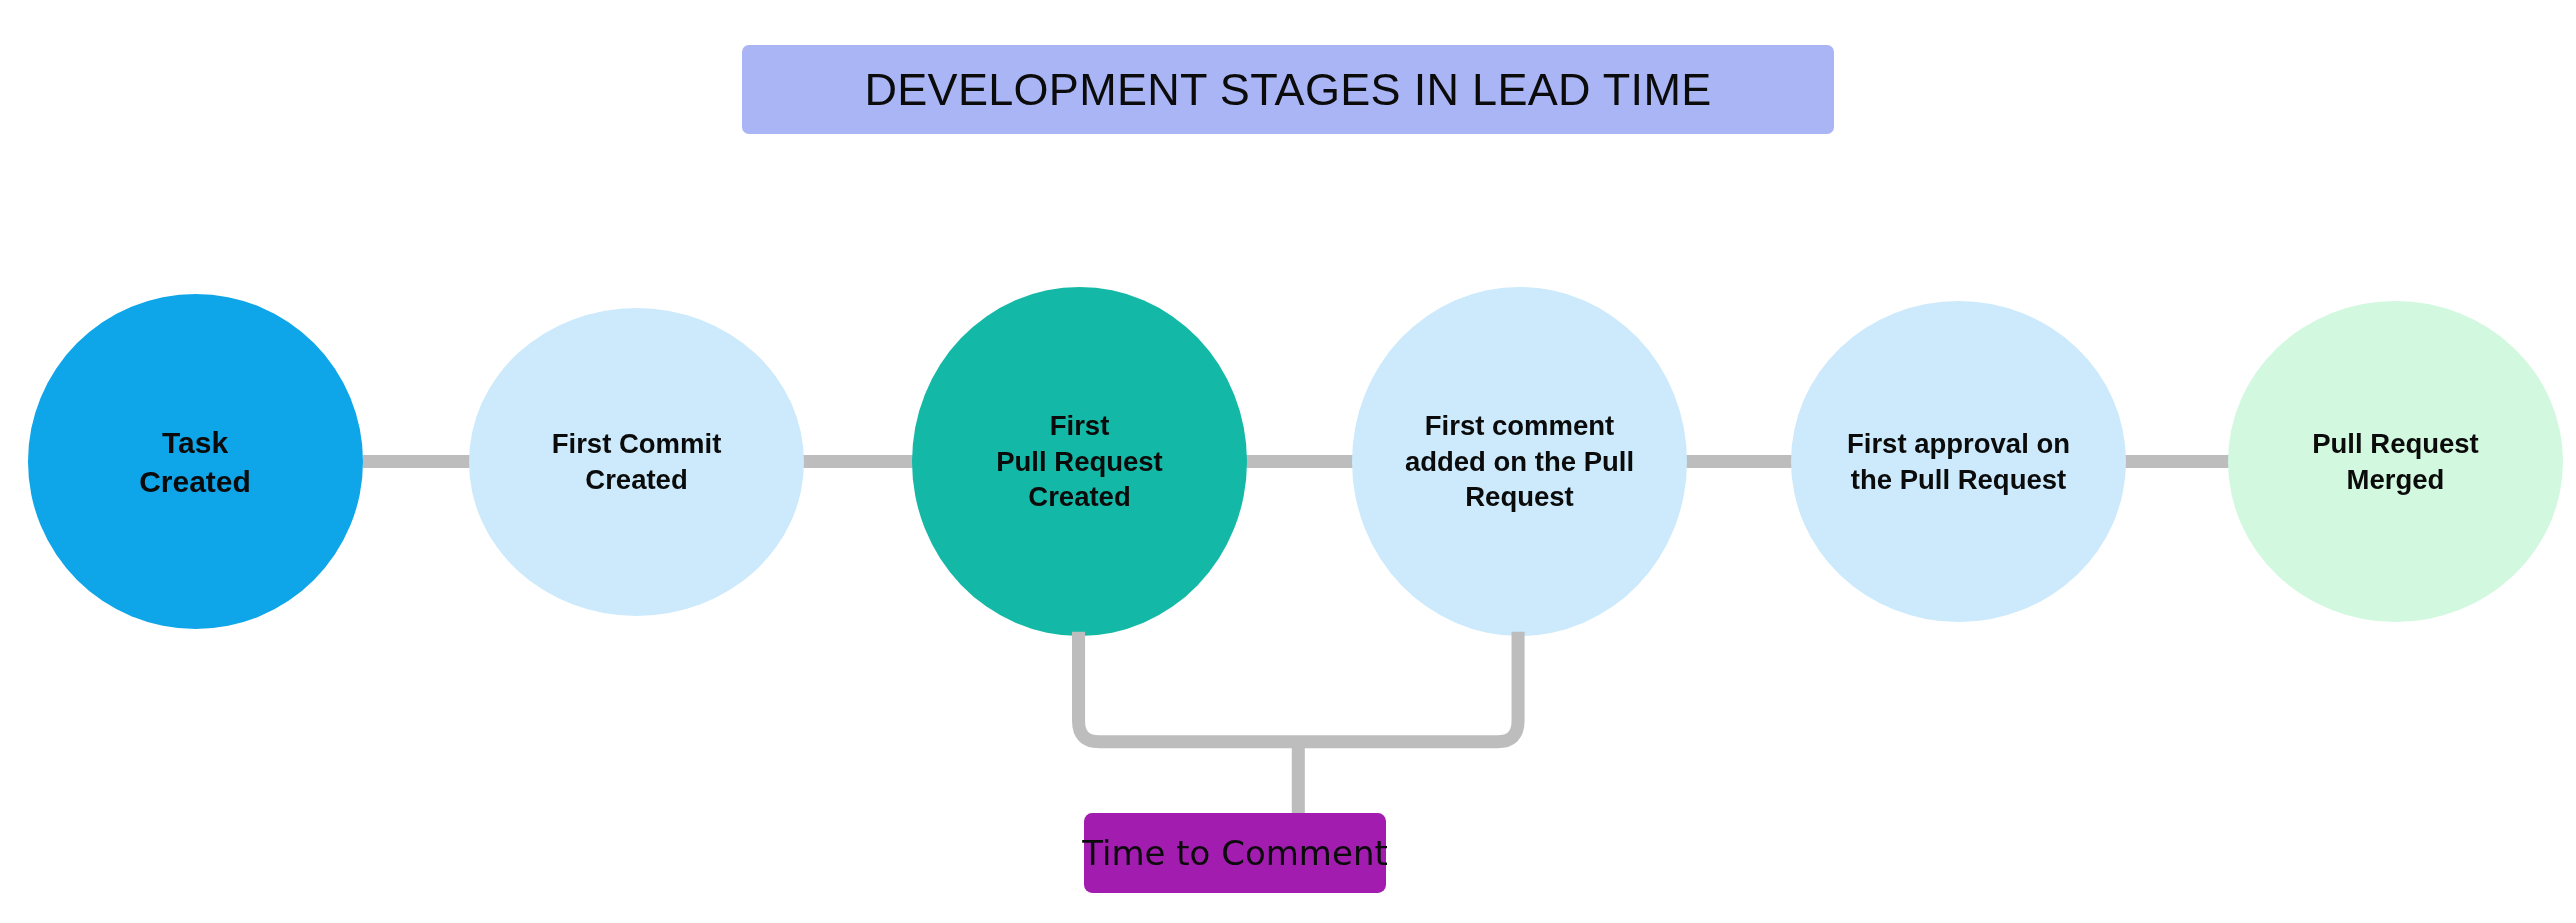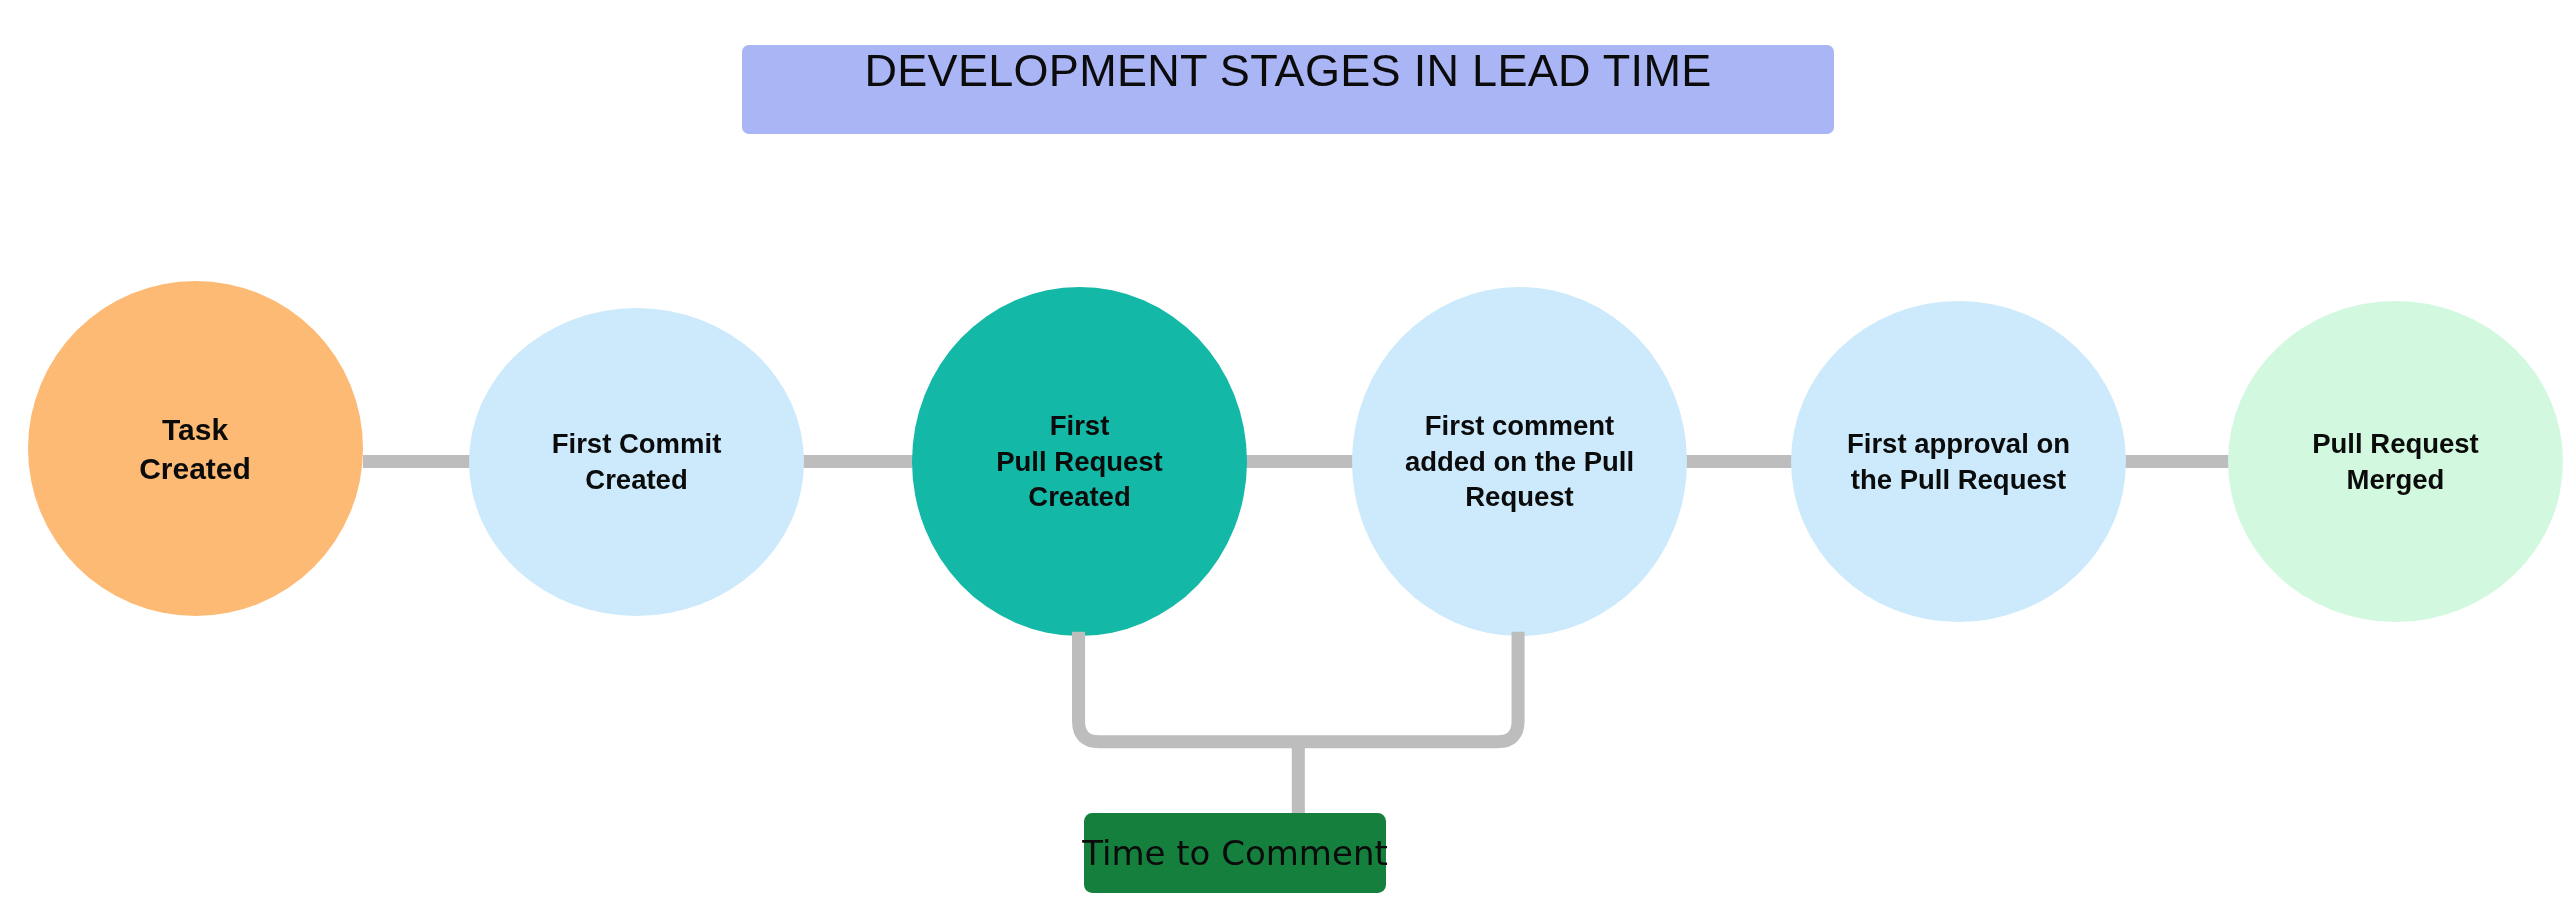--- a/index.html
+++ b/index.html
@@ -19,20 +19,21 @@
   
   .title-box {
     position: absolute;
     left: 742px;
     top: 45px;
     width: 1092px;
     height: 89px;
     background: #AAB5F5;
     border-radius: 6.9px;
     display: flex;
+    align-items: center;
     justify-content: center;
     box-sizing: border-box;
   }
   .title-text {
     font-family: "Liberation Sans", sans-serif;
     font-size: 45px;
     font-weight: 400;
     color: #0b0b0b;
     letter-spacing: 0.3px;
     white-space: nowrap;
@@ -58,21 +59,21 @@
   }
   .node-label {
     font-family: "Liberation Sans", sans-serif;
     font-weight: bold;
     color: #0b0b0b;
     line-height: 1.30;
     white-space: pre-line;
     display: block;
   }
 
-  .n0 { left: 27.5px;   top: 281px; width: 335px; height: 335px; background: #fdba74; }
+  .n0 { left: 27.5px;   top: 294px; width: 335px; height: 335px; background: #0ea5e9; }
   .n1 { left: 469px;  top: 308px; width: 335px; height: 308px; background: #CCEAFB; }
   .n2 { left: 912px; top: 287px; width: 335px; height: 349px; background: #14b8a6; }
   .n3 { left: 1352px; top: 287px; width: 335px; height: 349px; background: #CCEAFB; }
   .n4 { left: 1791px; top: 301px; width: 335px; height: 321px; background: #CCEAFB; }
   .n5 { left: 2228px; top: 301px; width: 335px; height: 321px; background: #D2F8DF; }
 
   .n0 .node-label { font-size: 30px; }
   .n1 .node-label { font-size: 27.5px; }
   .n2 .node-label { font-size: 27.5px; }
   .n3 .node-label { font-size: 27.5px; width: 357px; }
@@ -89,21 +90,21 @@
     pointer-events: none;
   }
 
   
   .metric-box {
     position: absolute;
     left: 1084px;
     top: 813px;
     width: 302px;
     height: 80px;
-    background: #15803d;
+    background: #a21caf;
     border-radius: 8.2px;
     display: flex;
     align-items: center;
     justify-content: center;
     box-sizing: border-box;
   }
   .metric-text {
     font-family: "DejaVu Sans", sans-serif;
     font-size: 34px;
     font-weight: 400;

